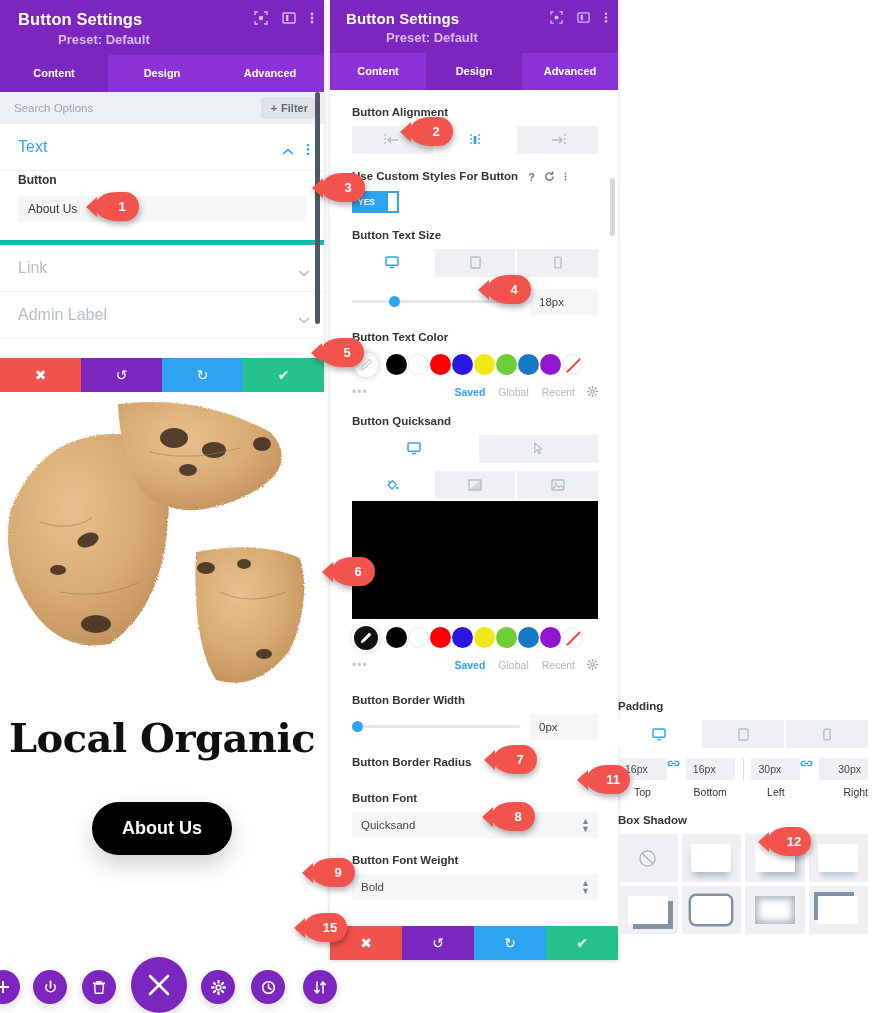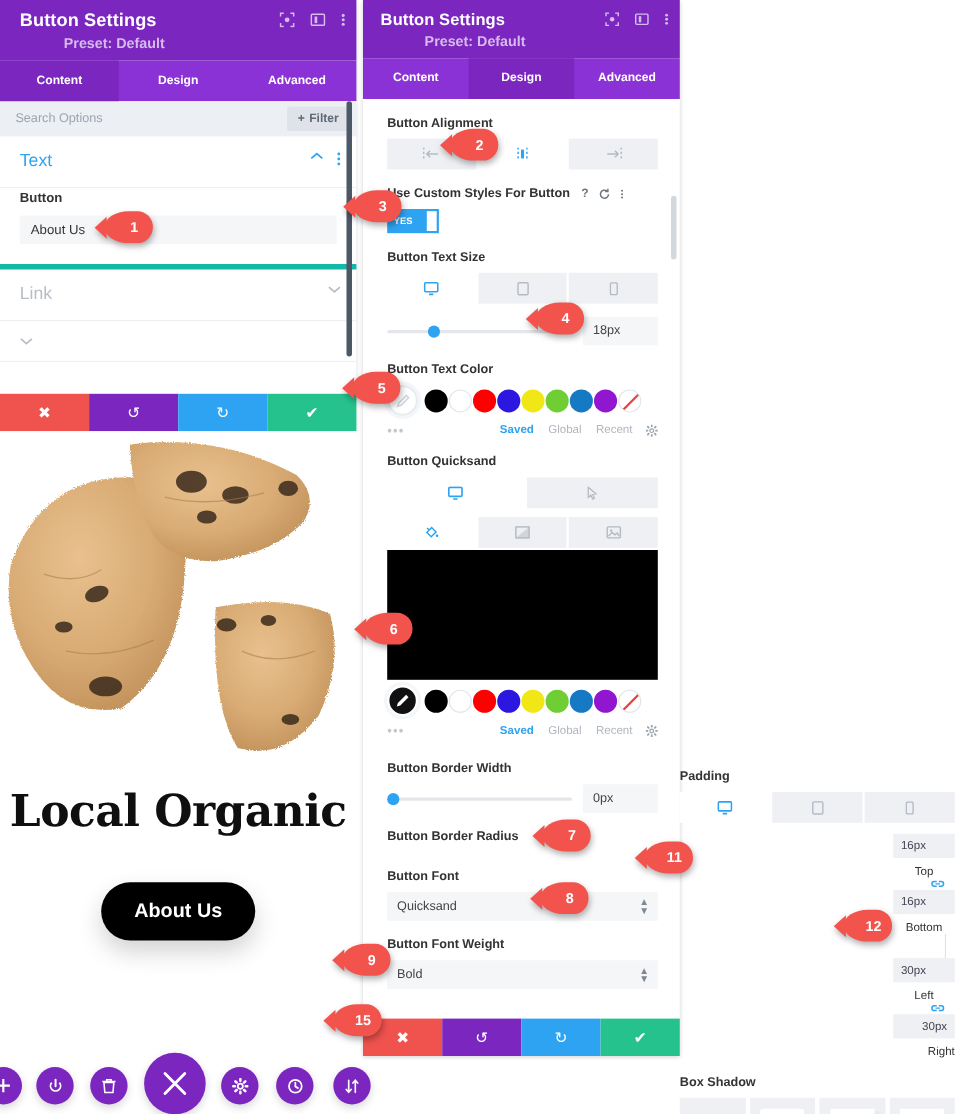--- a/index.html
+++ b/index.html
@@ -65,21 +65,21 @@
   }
   .search-placeholder { color: #9ba4b0; font-size: 11.5px; flex: 1; }
   .filter-btn {
     background: #dfe3e9; color: #5f6a78;
     font-size: 11px; font-weight: bold;
     padding: 5px 10px; border-radius: 2px;
     display: flex; align-items: center; gap: 4px;
   }
 
   .section-row {
-    display: flex; align-items: flex-start;
+    display: flex; align-items: flex-end;
     padding: 14px 14px 14px 18px;
     border-bottom: 1px solid #edeff2;
   }
   .section-title { font-size: 16px; color: #2ea3f2; flex: 1; }
   .section-title.collapsed { color: #b7bdc6; }
   .chev { color: #2ea3f2; font-size: 13px; }
   .chev.grey { color: #b7bdc6; }
   .kebab { color: #2ea3f2; font-size: 13px; margin-left: 12px; letter-spacing: 1px; }
 
   .field-block { padding: 2px 18px 18px; border-bottom: 5px solid #14b8a6; }
@@ -216,21 +216,21 @@
   .spin { color: #7e8894; font-size: 9px; line-height: .9; text-align: center; }
 
   .r-scroll {
     position: absolute; right: 3px; top: 88px;
     width: 5px; height: 58px;
     background: #d3d8de; border-radius: 3px;
   }
 
   
   #extra-col { position: absolute; left: 618px; top: 700px; width: 250px; }
-  .pad-row { display: flex; align-items: flex-end; margin-top: 10px; flex-direction: column; }
+  .pad-row { display: flex; align-items: flex-start; margin-top: 10px; }
   .pad-cell { width: 56px; }
   .pad-val {
     height: 22px; background: #eef0f4;
     display: flex; align-items: center; padding-left: 7px;
     font-size: 10.5px; color: #445;
   }
   .pad-name { font-size: 10.5px; color: #333; text-align: center; margin-top: 6px; }
   .link-icon { color: #2ea3f2; font-size: 11px; width: 22px; text-align: center; }
   .pad-divider { width: 1px; height: 22px; background: #dfe3e8; margin: 0 8px; }
 
@@ -334,20 +334,21 @@
   <div class="section-row">
     <div class="section-title collapsed">Link</div>
     <span class="chev grey">
       <svg width="12" height="8" viewBox="0 0 12 8">
           <path d="M1 2 L6 6.4 L11 2" fill="none" stroke="currentColor" stroke-width="1.6"></path>
         </svg>
     </span>
   </div>
 
   <div class="section-row">
+    <div class="section-title collapsed">Admin Label</div>
     <span class="chev grey">
       <svg width="12" height="8" viewBox="0 0 12 8">
           <path d="M1 2 L6 6.4 L11 2" fill="none" stroke="currentColor" stroke-width="1.6"></path>
         </svg>
     </span>
   </div>
 
   <div class="l-scroll"></div>
 
   <div class="action-bar" style="position:absolute;left:0;bottom:0;width:100%;">

